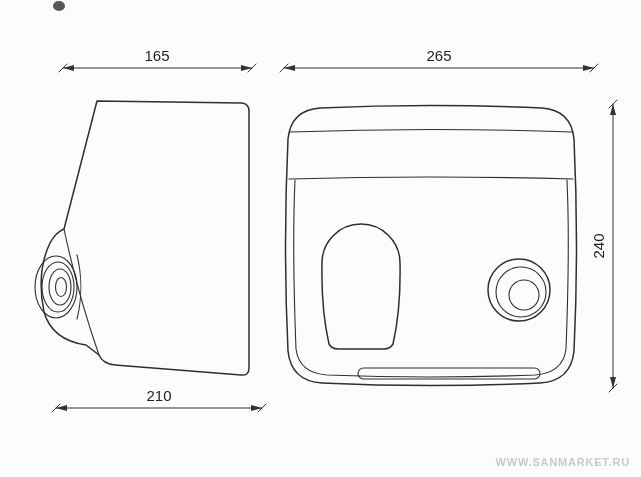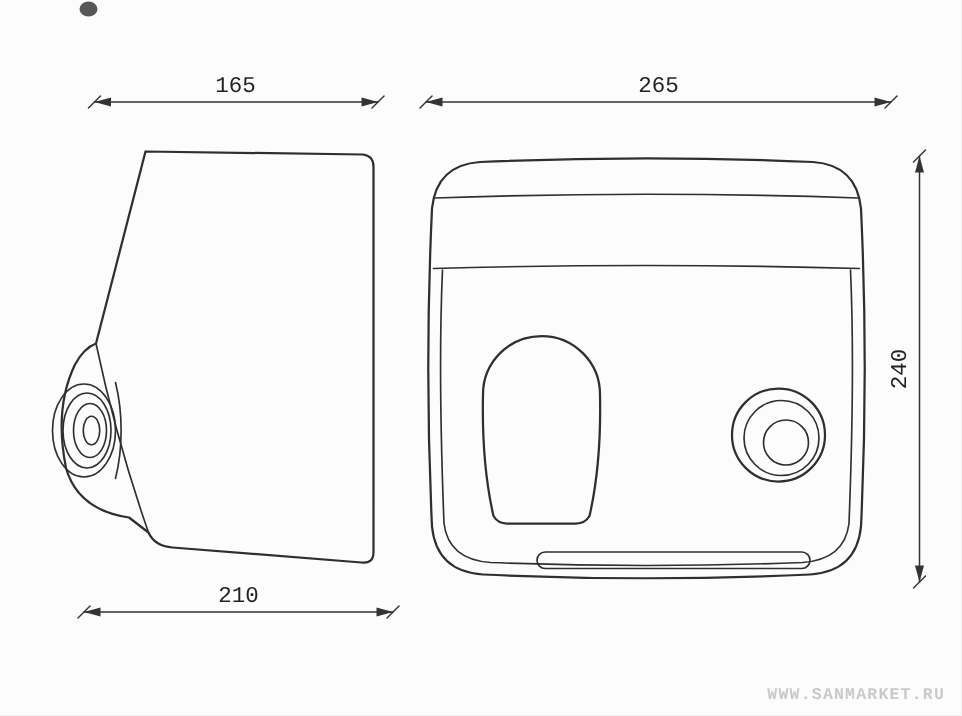--- a/index.html
+++ b/index.html
@@ -1,20 +1,20 @@
 <!DOCTYPE html>
 <html><head>
 <meta charset="utf-8">
 <style>
   html,body { margin:0; padding:0; background:#e9e9e9; }
   .canvas {
     position:relative;
     width:641px; height:477px;
     background:#fcfcfc;
-    font-family:Liberation Mono, monospace;
+    font-family:Liberation Sans, sans-serif;
     overflow:hidden;
     margin:0 auto;
   }
   svg { display:block; }
   .ln { fill:none; stroke:#2f2f2f; stroke-width:1.5; stroke-linecap:round; stroke-linejoin:round; }
   .ln-thin { stroke-width:1.1; }
   .dim { fill:none; stroke:#333333; stroke-width:1; stroke-linecap:round; }
   .arrow { fill:#333333; stroke:none; }
   .dim-text { font-size:15px; fill:#222222; }
   .watermark-text { font-size:11px; font-weight:bold; letter-spacing:0.8px; }

